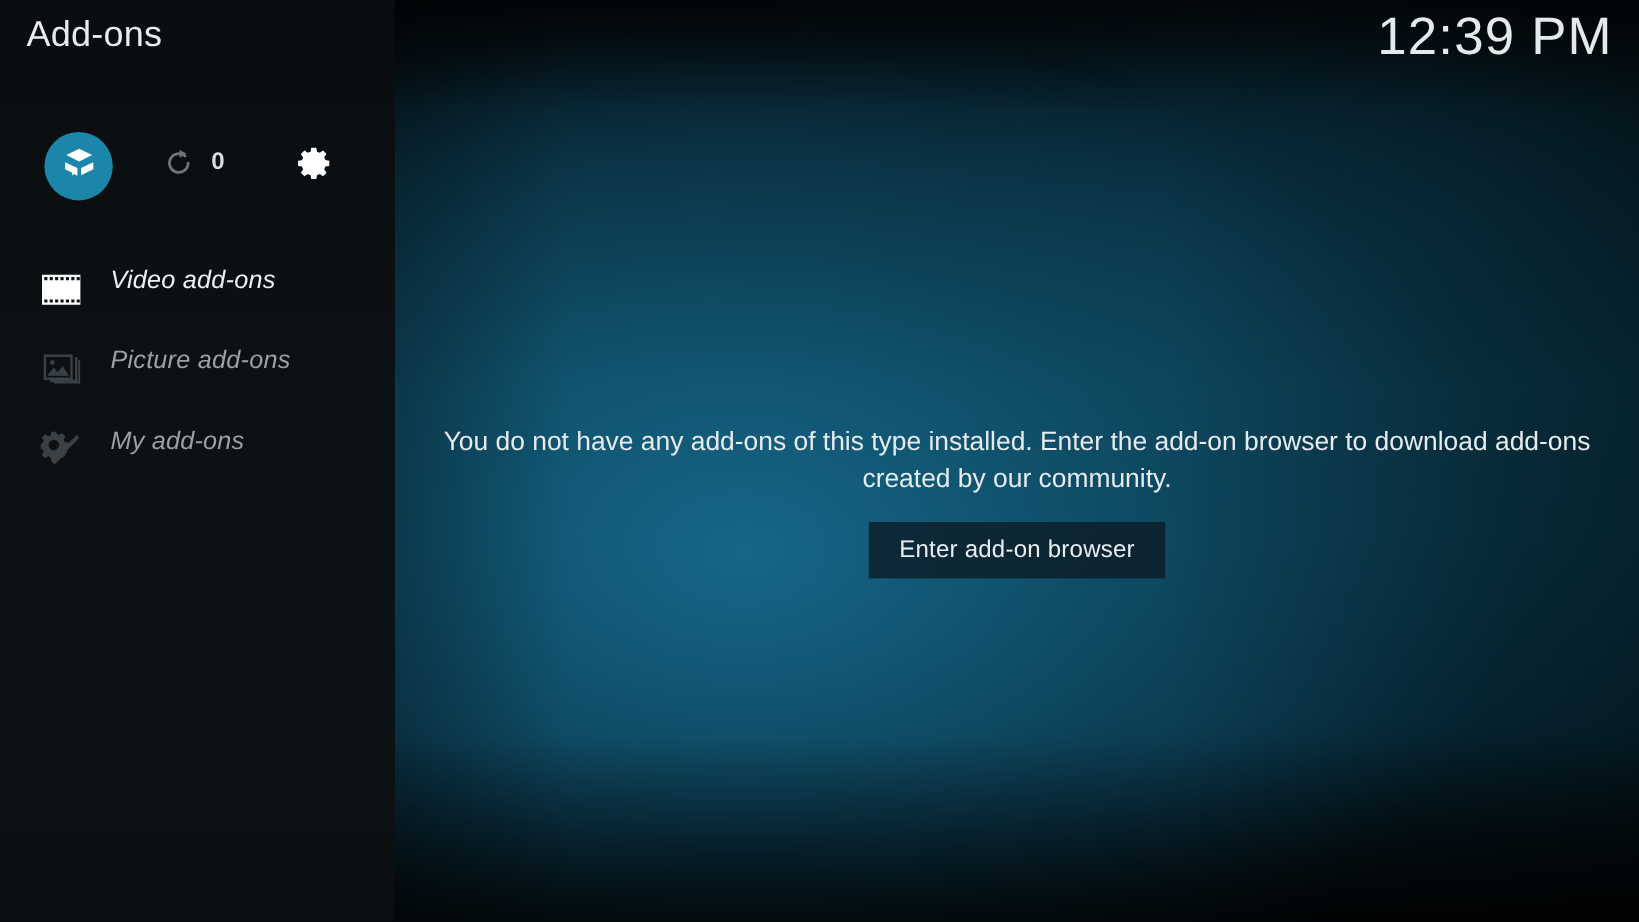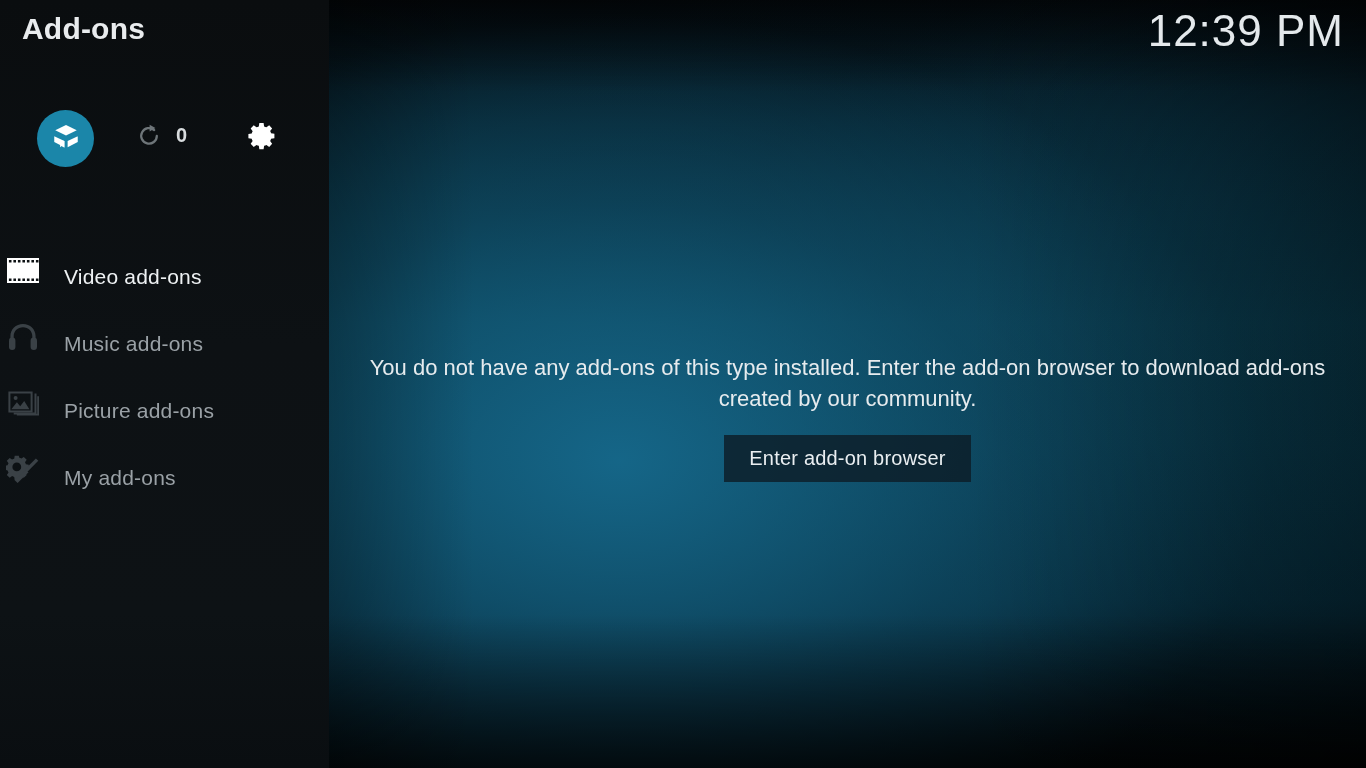--- a/index.html
+++ b/index.html
@@ -40,21 +40,21 @@
     left:0; top:0;
     width:329px; height:768px;
     background:linear-gradient(180deg,#0a0d0f 0%,#0d1114 45%,#0d1215 80%,#0a0e11 100%);
     z-index:5;
   }
 
   .app-title {
     position:absolute;
     left:22px; top:12px;
     font-size:30px;
-    font-weight:700;
+    font-weight:400;
     letter-spacing:0.2px;
     color:#e9ecee;
     white-space:nowrap;
   }
 
   
   .icon-row {
     position:absolute;
     left:0; top:108px;
     width:329px; height:62px;
@@ -94,22 +94,23 @@
   
   .menu {
     position:absolute;
     left:0; top:222px;
     width:329px;
   }
   .menu-item {
     position:relative;
     height:67px;
     display:flex;
-    align-items:flex-end;
-    padding-left:4px;
+    align-items:flex-start;
+    padding-left:32px;
+    font-style:italic;
   }
   .menu-icon {
     width:38px; height:38px;
     display:flex; align-items:center; justify-content:center;
     flex:0 0 38px;
   }
   .menu-label {
     margin-left:22px;
     font-size:21px;
     font-weight:300;
@@ -225,30 +226,20 @@
 
       <div class="menu-item active">
         <span class="menu-icon">
           <svg width="34" height="27" viewBox="0 0 34 27">
             <path d="M1 1h32v25H1V1zm1.9 1.9v2.6h2.6V2.9H2.9zm4.5 0v2.6H10V2.9H7.4zm4.5 0v2.6h2.6V2.9h-2.6zm4.5 0v2.6h2.6V2.9h-2.6zm4.5 0v2.6h2.6V2.9h-2.6zm4.5 0v2.6h2.6V2.9h-2.6zm4.5 0v2.6h2.6V2.9h-2.6zM2.9 21.5v2.6h2.6v-2.6H2.9zm4.5 0v2.6H10v-2.6H7.4zm4.5 0v2.6h2.6v-2.6h-2.6zm4.5 0v2.6h2.6v-2.6h-2.6zm4.5 0v2.6h2.6v-2.6h-2.6zm4.5 0v2.6h2.6v-2.6h-2.6zm4.5 0v2.6h2.6v-2.6h-2.6zM3 7.6h13V19.4H3V7.6zm15 0h13V19.4H18V7.6z"></path>
           </svg>
         </span>
         <span class="menu-label">Video add-ons</span>
       </div>
 
-      <div class="menu-item">
-        <span class="menu-icon">
-          <svg width="32" height="30" viewBox="0 0 32 30">
-            <path d="M16 2C8.8 2 3.4 7.3 3.4 14.3v4.2h3.3v-4.2C6.7 9.1 10.8 5.3 16 5.3s9.3 3.8 9.3 9v4.2h3.3v-4.2C28.6 7.3 23.2 2 16 2z"></path>
-            <rect x="2" y="15.6" width="6.4" height="12.4" rx="3.2"></rect>
-            <rect x="23.6" y="15.6" width="6.4" height="12.4" rx="3.2"></rect>
-          </svg>
-        </span>
-        <span class="menu-label">Music add-ons</span>
-      </div>
 
 
       <div class="menu-item">
         <span class="menu-icon">
           <svg width="32" height="28" viewBox="0 0 32 28">
             <path d="M27.5 3.6h2v20.8H6.7v-2h20.8V3.6z"></path>
             <path d="M30.2 6.2h1.8v19.3H9.8v-1.8h20.4V6.2z"></path>
             <path d="M1.4 1.4h24.2v21.2H1.4V1.4zm2 2v17.2h20.2V3.4H3.4z"></path>
             <circle cx="8.6" cy="8" r="2"></circle>
             <path d="M4.3 19.2l5.6-7 3.3 4.1 4-5.2 5.2 8.1H4.3z"></path>

